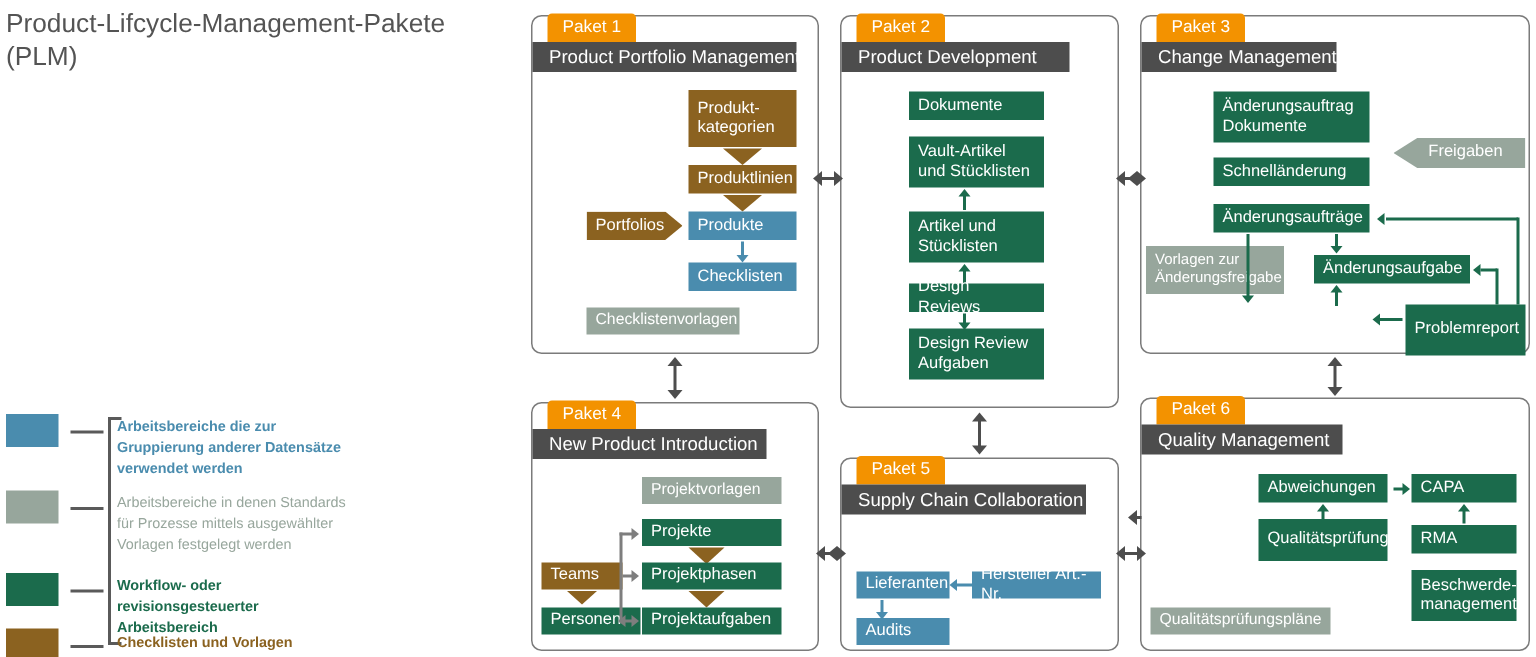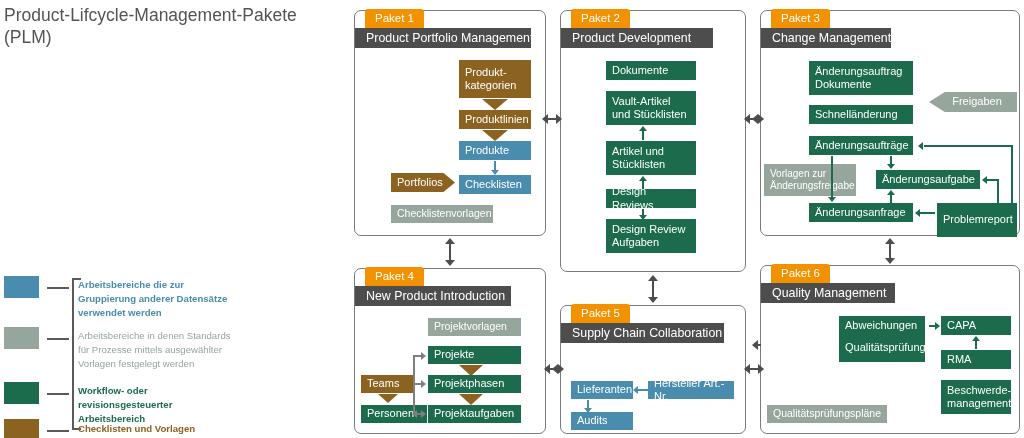--- a/index.html
+++ b/index.html
@@ -95,21 +95,21 @@
 <div class="pkg" id="pkg1" style="left:354px;top:10px;width:192px;height:226px;">
   <div class="pkg-tab">Paket 1</div>
   <div class="pkg-title" style="width:176px;">Product Portfolio Management</div>
 
   <div class="node n-brown" style="left:104px;top:49px;width:72px;height:38px;white-space:pre-line;">Produkt-
 kategorien</div>
   <div class="tri-down tri-brown" style="left:127px;top:88px;"></div>
   <div class="node n-brown" style="left:104px;top:99px;width:72px;height:19px;">Produktlinien</div>
   <div class="tri-down tri-brown" style="left:127px;top:119px;"></div>
 
-  <div class="node n-brown arrow-right" style="left:36px;top:130px;width:64px;height:19px;margin-top:32px;">Portfolios</div>
+  <div class="node n-brown arrow-right" style="left:36px;top:130px;width:64px;height:19px;">Portfolios</div>
 
   <div class="node n-blue" style="left:104px;top:130px;width:72px;height:19px;">Produkte</div>
   <div class="line" style="left:139px;top:150px;width:2px;height:10px;background:#4a8cae;"></div>
   <div class="ah" style="left:136px;top:159px;border-left:4px solid transparent;border-right:4px solid transparent;border-top:5px solid #4a8cae;"></div>
   <div class="node n-blue" style="left:104px;top:164px;width:72px;height:19px;">Checklisten</div>
 
   <div class="node n-gray" style="left:36px;top:194px;width:102px;height:18px;font-size:10.5px;">Checklistenvorlagen</div>
 </div>
 
 <div class="pkg" id="pkg2" style="left:560px;top:10px;width:186px;height:262px;">
@@ -146,21 +146,20 @@
 
   <div class="node n-green" style="left:48px;top:125px;width:104px;height:19px;">Änderungsaufträge</div>
 
   <div class="node n-green" style="left:48px;top:94px;width:104px;height:19px;">Schnelländerung</div>
 
   <div class="node n-gray" style="left:3px;top:153px;width:92px;height:32px;white-space:pre-line;font-size:10px;line-height:12.5px;">Vorlagen zur
 Änderungsfreigabe</div>
 
   <div class="node n-green" style="left:115px;top:159px;width:104px;height:19px;">Änderungsaufgabe</div>
 
-  <div class="node n-green" style="left:48px;top:192px;width:104px;height:19px;">Änderungsanfrage</div>
 
   <div class="node n-green" style="left:176px;top:192px;width:80px;height:34px;">Problemreport</div>
 
   <div class="line" style="left:70px;top:145px;width:1.5px;height:42px;"></div>
   <div class="ah ah-down-g" style="left:67px;top:186px;"></div>
 
   <div class="line" style="left:129px;top:145px;width:1.5px;height:9px;"></div>
   <div class="ah ah-down-g" style="left:126px;top:153px;"></div>
 
   <div class="line" style="left:129px;top:183px;width:1.5px;height:10px;"></div>
@@ -227,21 +226,21 @@
   <div class="node n-green" style="left:78px;top:50px;width:86px;height:19px;">Abweichungen</div>
   <div class="node n-green" style="left:180px;top:50px;width:70px;height:19px;">CAPA</div>
   <div class="line" style="left:168px;top:59px;width:8px;height:1.5px;"></div>
   <div class="ah ah-right-g" style="left:174px;top:56px;"></div>
 
   <div class="line" style="left:120px;top:74px;width:1.5px;height:9px;"></div>
   <div class="ah ah-up-g" style="left:117px;top:70px;"></div>
   <div class="line" style="left:214px;top:74px;width:1.5px;height:9px;"></div>
   <div class="ah ah-up-g" style="left:211px;top:70px;"></div>
 
-  <div class="node n-green" style="left:78px;top:68px;width:86px;height:28px;">Qualitätsprüfung</div>
+  <div class="node n-green" style="left:78px;top:80px;width:86px;height:28px;">Qualitätsprüfung</div>
   <div class="node n-green" style="left:180px;top:84px;width:70px;height:19px;">RMA</div>
 
   <div class="node n-green" style="left:180px;top:114px;width:70px;height:34px;white-space:pre-line;">Beschwerde-
 management</div>
 
   <div class="node n-gray" style="left:6px;top:139px;width:120px;height:18px;font-size:10.5px;">Qualitätsprüfungspläne</div>
 </div>
 
 <div class="dbl" style="left:542px;top:112px;width:20px;height:14px;">
   <div class="bar" style="left:5px;top:6px;width:10px;height:2px;"></div>

